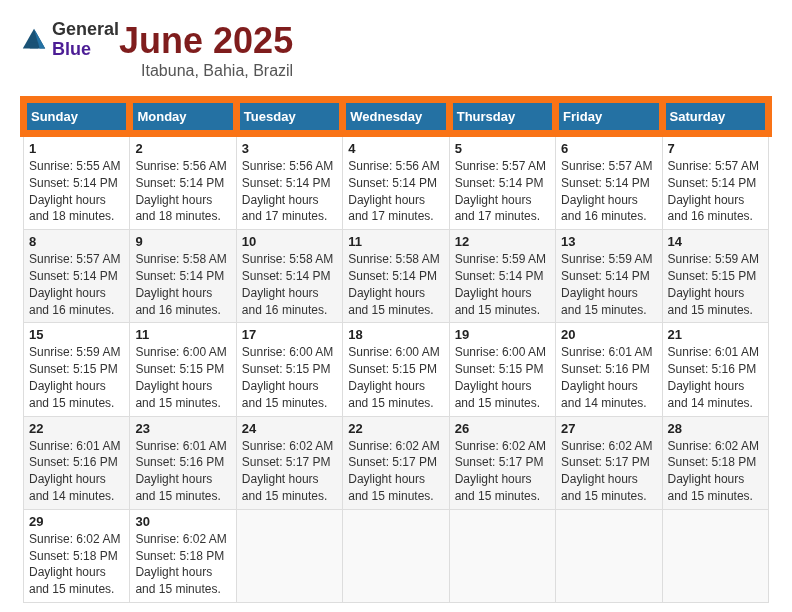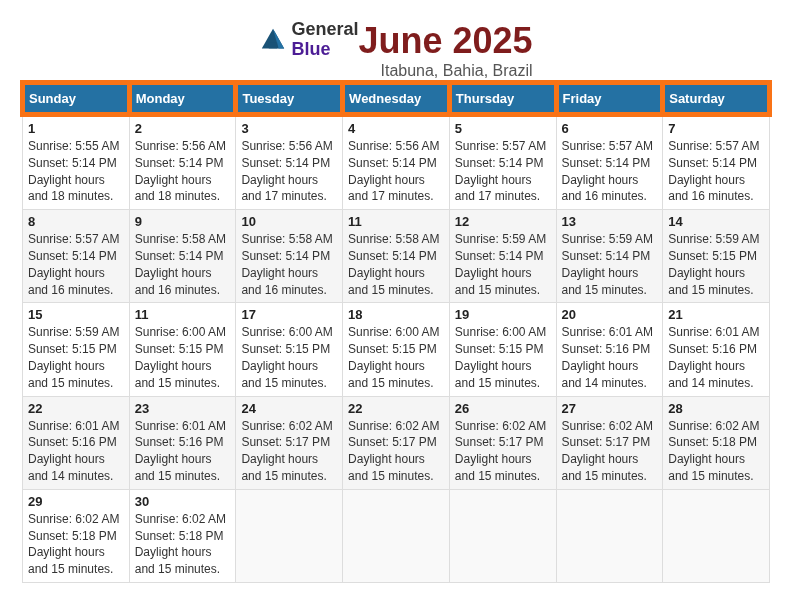--- a/index.html
+++ b/index.html
@@ -5,22 +5,23 @@
     * { box-sizing: border-box; margin: 0; padding: 0; }
     body {
       font-family: Arial, sans-serif;
       background: #fff;
       width: 792px;
       min-height: 612px;
       padding: 20px;
     }
     .header {
       display: flex;
-      justify-content: center;
+      justify-content: flex-start;
       align-items: flex-start;
+      margin-bottom: 16px;
     }
     .logo {
       display: flex;
       align-items: center;
     }
     .logo-text {
       display: flex;
       flex-direction: column;
       line-height: 1.1;
     }
@@ -56,21 +57,21 @@
       border-collapse: collapse;
       font-size: 11px;
     }
     .calendar th {
       background: #2471a3;
       color: #fff;
       padding: 6px 4px;
       text-align: left;
       font-size: 13px;
       font-weight: bold;
-      border: 5px solid #f97316;
+      border: 7px solid #f97316;
     }
     .calendar td {
       vertical-align: top;
       padding: 4px 5px;
       border: 1px solid #ddd;
       min-height: 80px;
       width: calc(100% / 7);
       background: #fff;
     }
     .calendar tr:nth-child(even) td {

